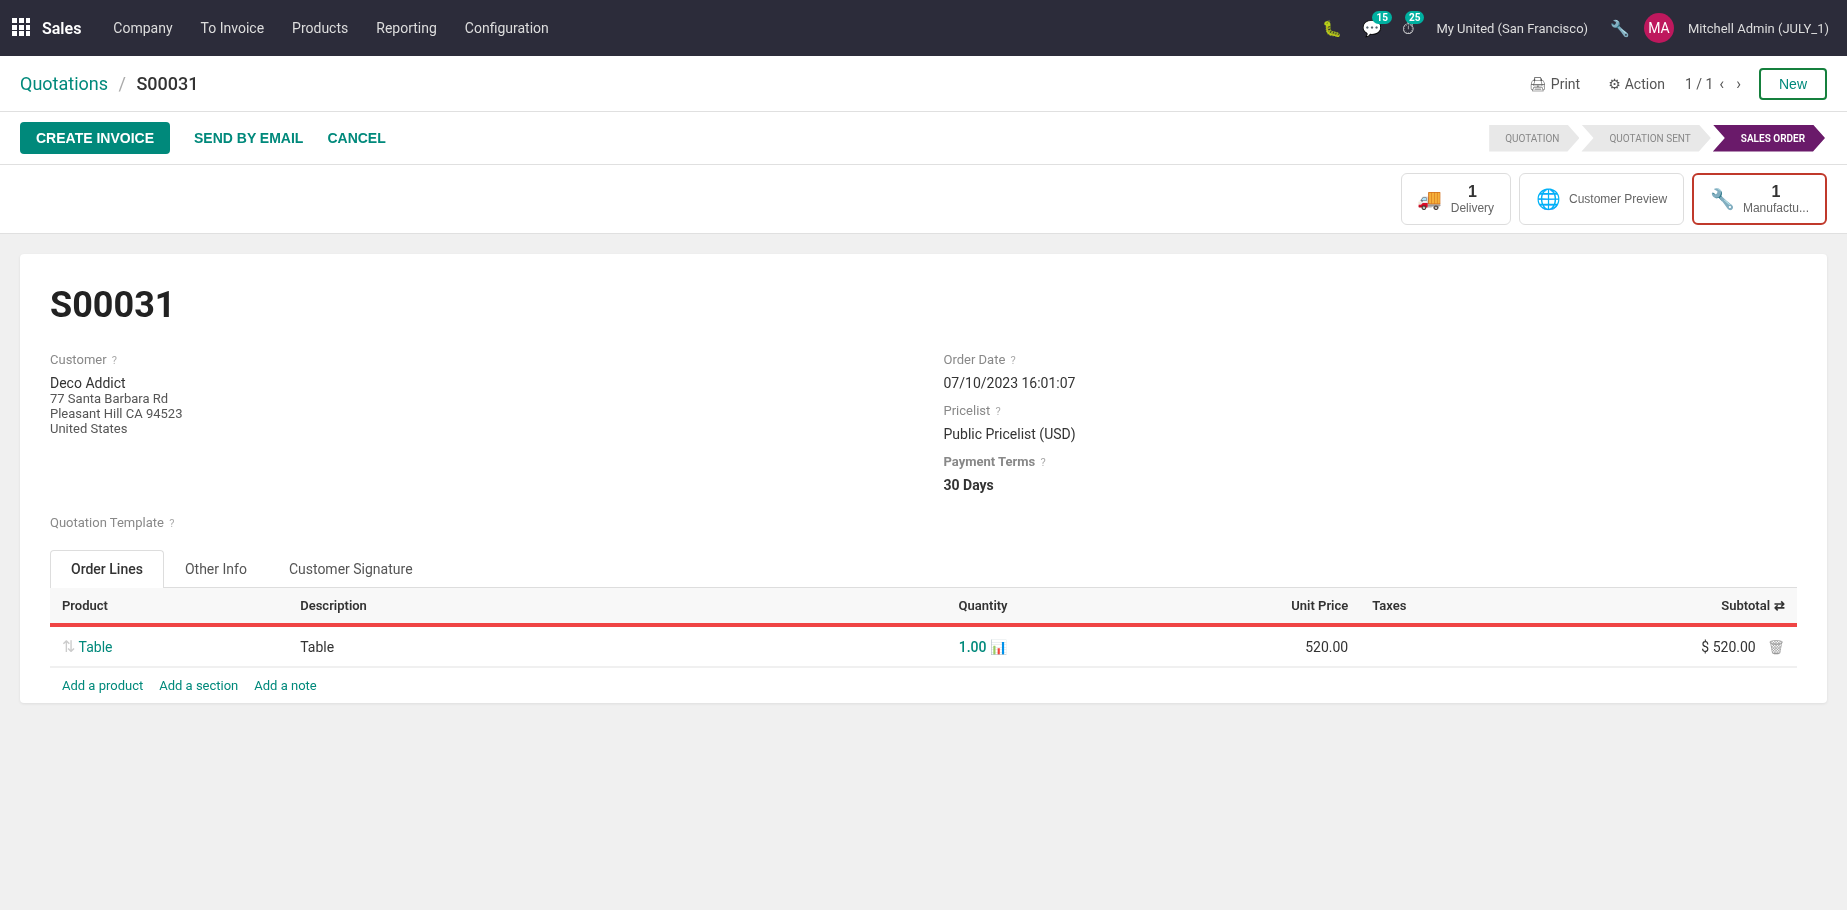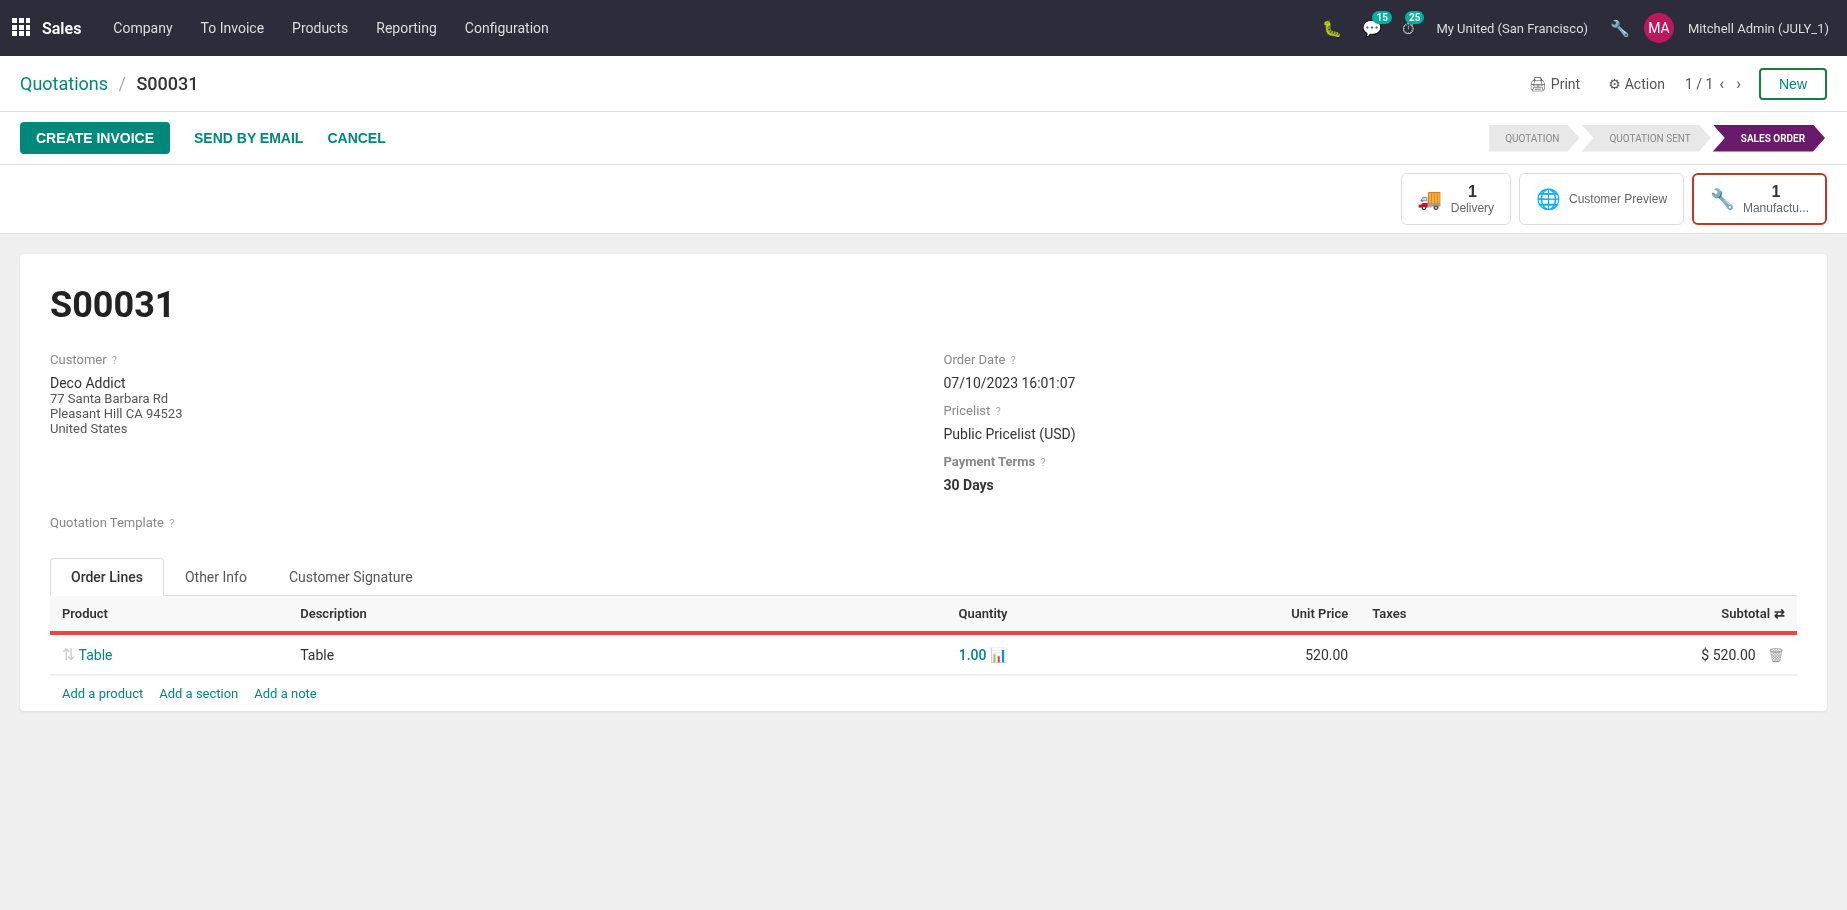--- a/index.html
+++ b/index.html
@@ -228,21 +228,21 @@
       color: #333;
       font-size: 14px;
     }
     .field-value .address-line { display: block; color: #555; font-size: 13px; }
     .field-value.bold { font-weight: 700; }
 
     .quotation-template-row {
       display: flex;
       align-items: center;
       gap: 8px;
-      margin-bottom: 28px;
+      margin-bottom: 20px;
     }
 
     
     .tabs-bar {
       display: flex;
       gap: 0;
       border-bottom: 1px solid #ddd;
       margin-bottom: 0;
     }
     .tab-item {

